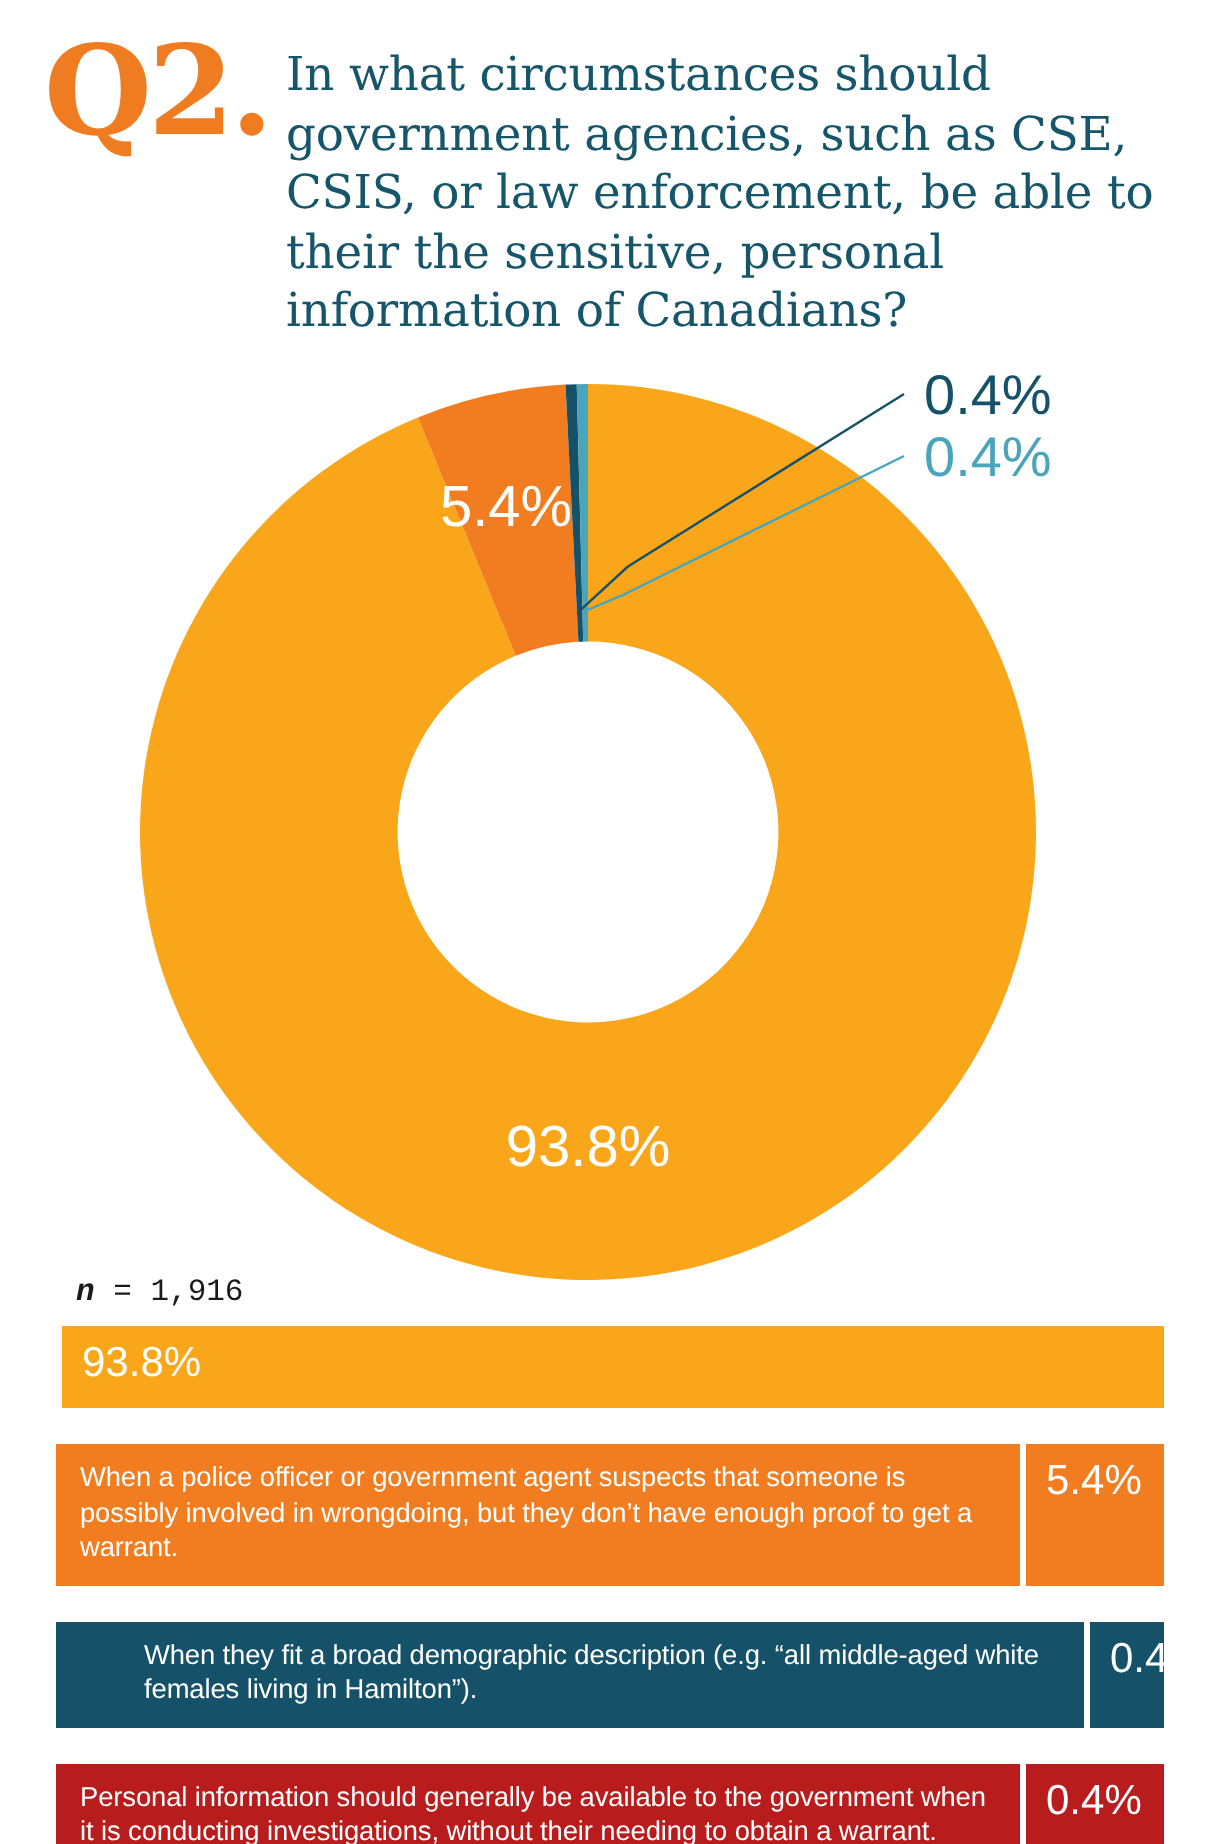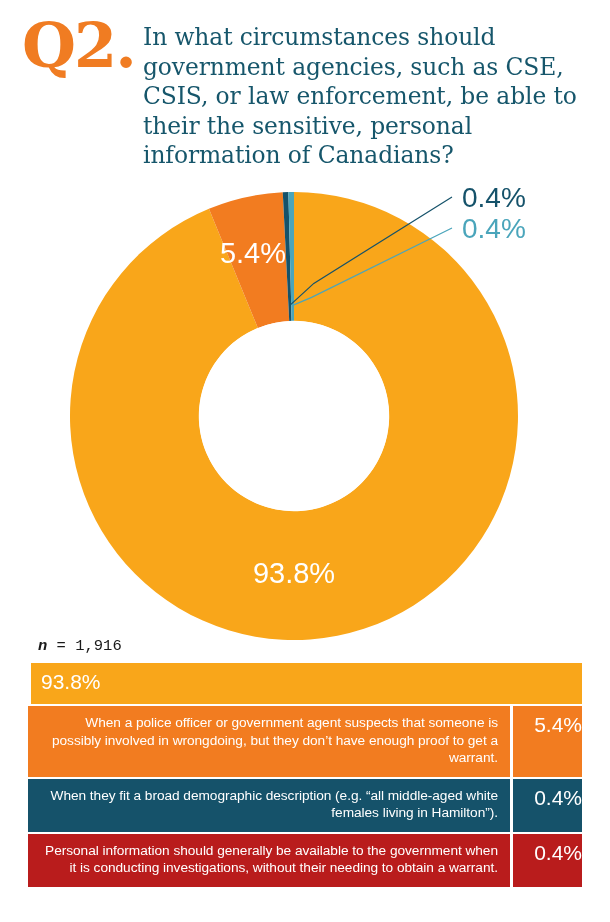--- a/index.html
+++ b/index.html
@@ -99,22 +99,21 @@
     left: 28px;
     top: 663px;
     width: 554px;
   }
   .legend-row {
     display: flex;
     align-items: stretch;
     position: relative;
   }
   .legend-row + .legend-row {
-    margin-top: 2px;
-    text-align: right;
+    margin-top: 18px;
   }
   .legend-desc {
     flex: 0 0 482px;
     box-sizing: border-box;
     padding: 8px 12px 10px 12px;
     color: #ffffff;
     font-family: "Liberation Sans", sans-serif;
     font-size: 13.7px;
     line-height: 17.5px;
     letter-spacing: -0.05px;
@@ -173,21 +172,21 @@
     <div class="legend-divider"></div>
     <div class="legend-pct">93.8%</div>
   </div>
 
   <div class="legend-row" style="background:#f27c20;">
     <div class="legend-desc">When a police officer or government agent suspects that someone is possibly involved in wrongdoing, but they don’t have enough proof to get a warrant.</div>
     <div class="legend-divider"></div>
     <div class="legend-pct">5.4%</div>
   </div>
 
-  <div class="legend-row" style="background:#15526a;">
+  <div class="legend-row" style="background:#15526a;padding-left:32px;">
     <div class="legend-desc">When they fit a broad demographic description (e.g. “all middle-aged white females living in Hamilton”).</div>
     <div class="legend-divider"></div>
     <div class="legend-pct">0.4%</div>
   </div>
 
   <div class="legend-row" style="background:#b91c1c;">
     <div class="legend-desc">Personal information should generally be available to the government when it is conducting investigations, without their needing to obtain a warrant.</div>
     <div class="legend-divider"></div>
     <div class="legend-pct">0.4%</div>
   </div>

